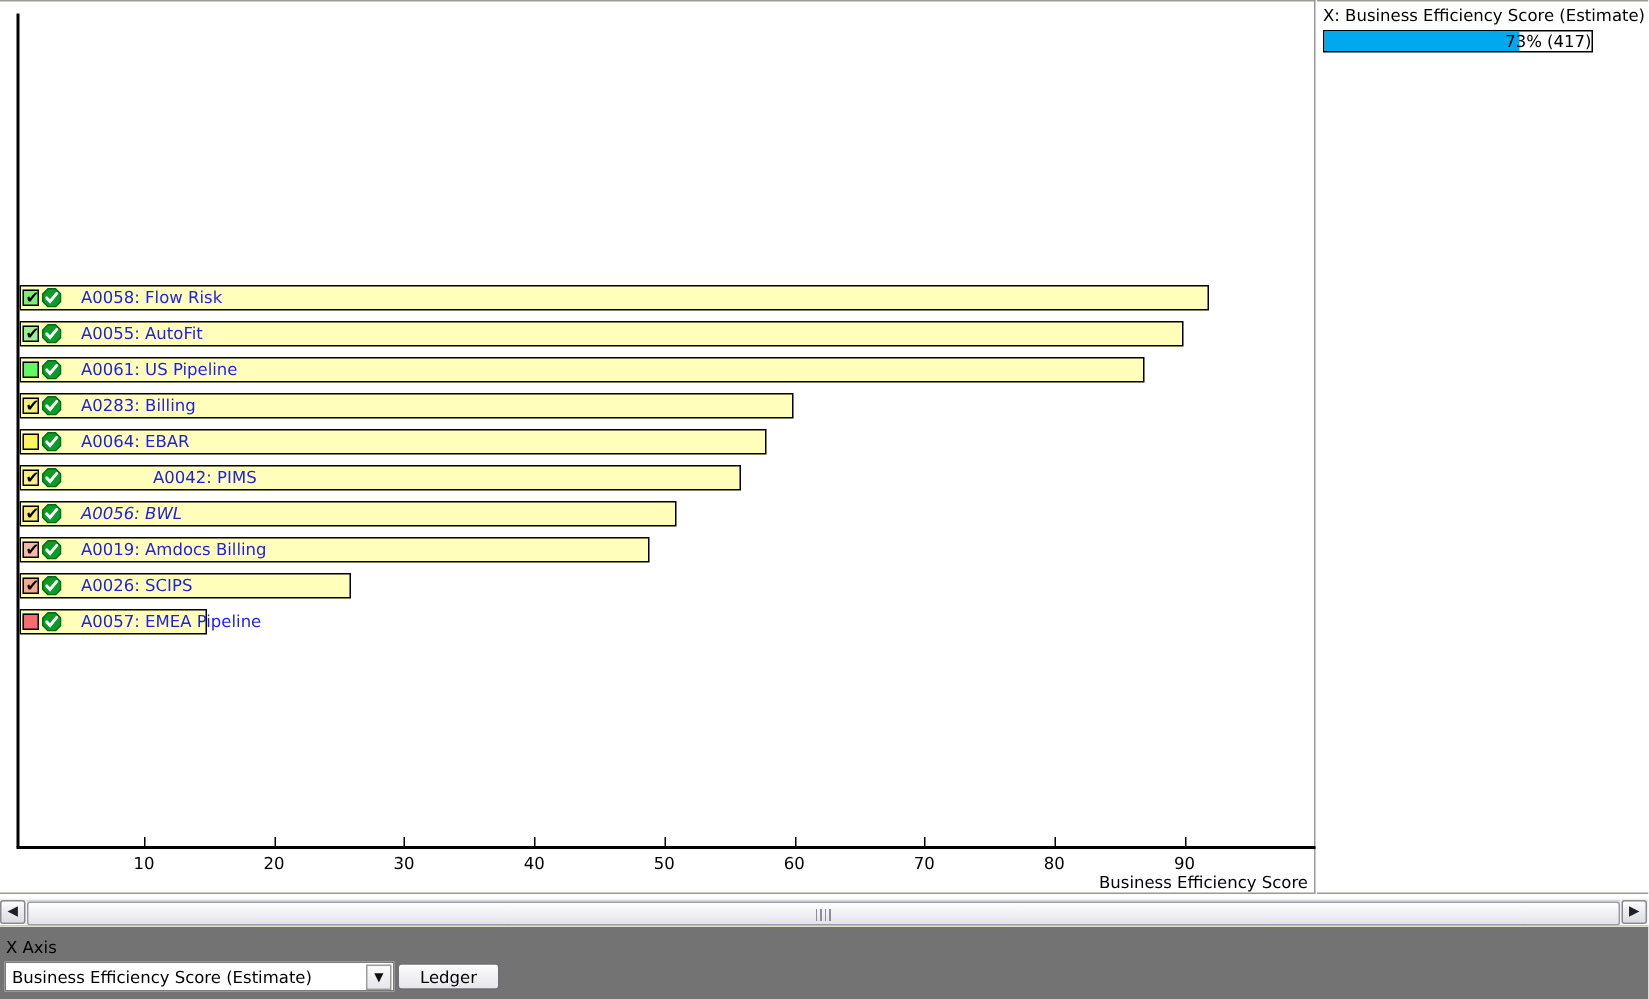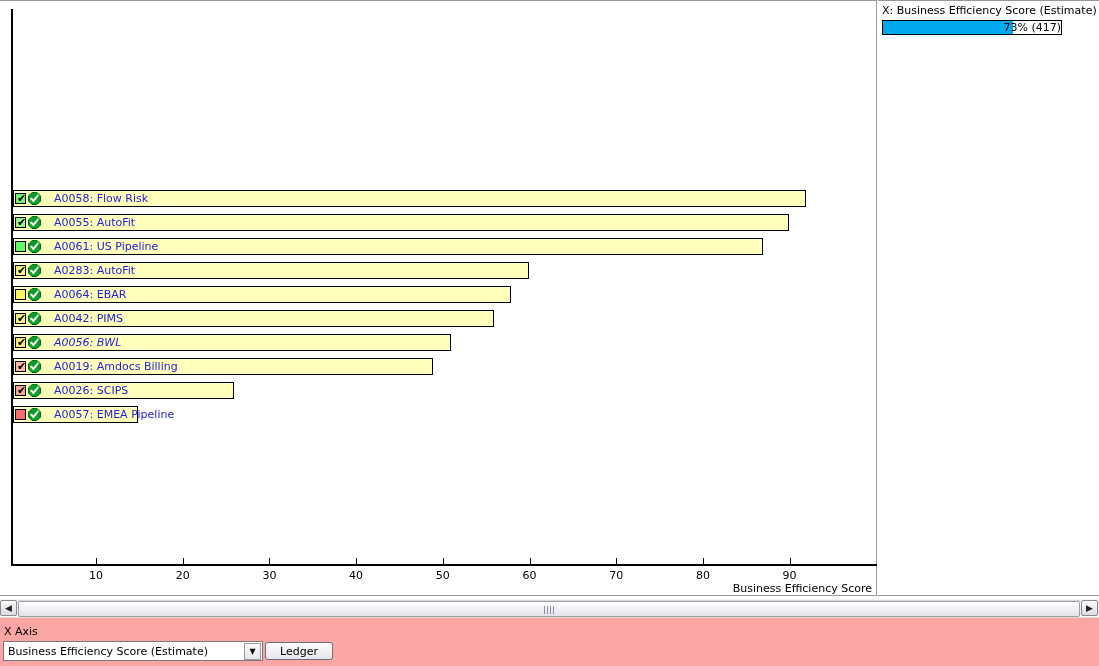--- a/index.html
+++ b/index.html
@@ -255,21 +255,21 @@
       #8d8d9c 0px, #8d8d9c 1px, transparent 1px, transparent 3px);
   }
 
   
   #control-bar {
     position: absolute;
     left: 0;
     top: 617px;
     width: 1099px;
     height: 49px;
-    background: #fca5a5;
+    background: #737373;
     border-top: 1px solid #e0e0c8;
   }
   #x-axis-caption {
     position: absolute;
     left: 4px;
     top: 7px;
     font-size: 11px;
     color: #000000;
     font-family: "DejaVu Sans", "Liberation Sans", sans-serif;
   }
@@ -374,21 +374,21 @@
       <div class="bar-row" style="top: 261px; width: 515.53px;">
         <div class="bar-rect" style="width: 515.53px; background: rgb(255, 255, 187);"></div>
         <div class="bar-content">
           <span class="row-checkbox" style="background: rgb(246, 238, 122);">
             <span class="tick">✔</span>
           </span>
           <span class="status-octagon"><svg viewBox="0 0 13 13" width="13" height="13">
               <polygon points="4,0.5 9,0.5 12.5,4 12.5,9 9,12.5 4,12.5 0.5,9 0.5,4" fill="#0a9c28" stroke="#046b16" stroke-width="1"></polygon>
               <path d="M3.2 6.6 L5.4 9.0 L9.8 3.6" stroke="#ffffff" stroke-width="2" fill="none" stroke-linecap="round"></path>
             </svg></span>
-          <span class="bar-label" style="color: rgb(34, 34, 221);">A0283: AutoFit</span>
+          <span class="bar-label" style="color: rgb(34, 34, 221);">A0283: Billing</span>
         </div>
       </div>
       <div class="bar-row" style="top: 285px; width: 498.19px;">
         <div class="bar-rect" style="width: 498.19px; background: rgb(255, 255, 187);"></div>
         <div class="bar-content">
           <span class="row-checkbox" style="background: rgb(251, 244, 94);"></span>
           <span class="status-octagon"><svg viewBox="0 0 13 13" width="13" height="13">
               <polygon points="4,0.5 9,0.5 12.5,4 12.5,9 9,12.5 4,12.5 0.5,9 0.5,4" fill="#0a9c28" stroke="#046b16" stroke-width="1"></polygon>
               <path d="M3.2 6.6 L5.4 9.0 L9.8 3.6" stroke="#ffffff" stroke-width="2" fill="none" stroke-linecap="round"></path>
             </svg></span>
@@ -398,21 +398,21 @@
       <div class="bar-row" style="top: 309px; width: 480.85px;">
         <div class="bar-rect" style="width: 480.85px; background: rgb(255, 255, 187);"></div>
         <div class="bar-content">
           <span class="row-checkbox" style="background: rgb(247, 239, 125);">
             <span class="tick">✔</span>
           </span>
           <span class="status-octagon"><svg viewBox="0 0 13 13" width="13" height="13">
               <polygon points="4,0.5 9,0.5 12.5,4 12.5,9 9,12.5 4,12.5 0.5,9 0.5,4" fill="#0a9c28" stroke="#046b16" stroke-width="1"></polygon>
               <path d="M3.2 6.6 L5.4 9.0 L9.8 3.6" stroke="#ffffff" stroke-width="2" fill="none" stroke-linecap="round"></path>
             </svg></span>
-          <span class="bar-label" style="color: rgb(34, 34, 221);">A0042: PIMS</span>
+          <span class="bar-label" style="color: rgb(34, 34, 221); margin-left: 48px;">A0042: PIMS</span>
         </div>
       </div>
       <div class="bar-row" style="top: 333px; width: 437.5px;">
         <div class="bar-rect" style="width: 437.5px; background: rgb(255, 255, 187);"></div>
         <div class="bar-content">
           <span class="row-checkbox" style="background: rgb(248, 232, 119);">
             <span class="tick">✔</span>
           </span>
           <span class="status-octagon"><svg viewBox="0 0 13 13" width="13" height="13">
               <polygon points="4,0.5 9,0.5 12.5,4 12.5,9 9,12.5 4,12.5 0.5,9 0.5,4" fill="#0a9c28" stroke="#046b16" stroke-width="1"></polygon>

